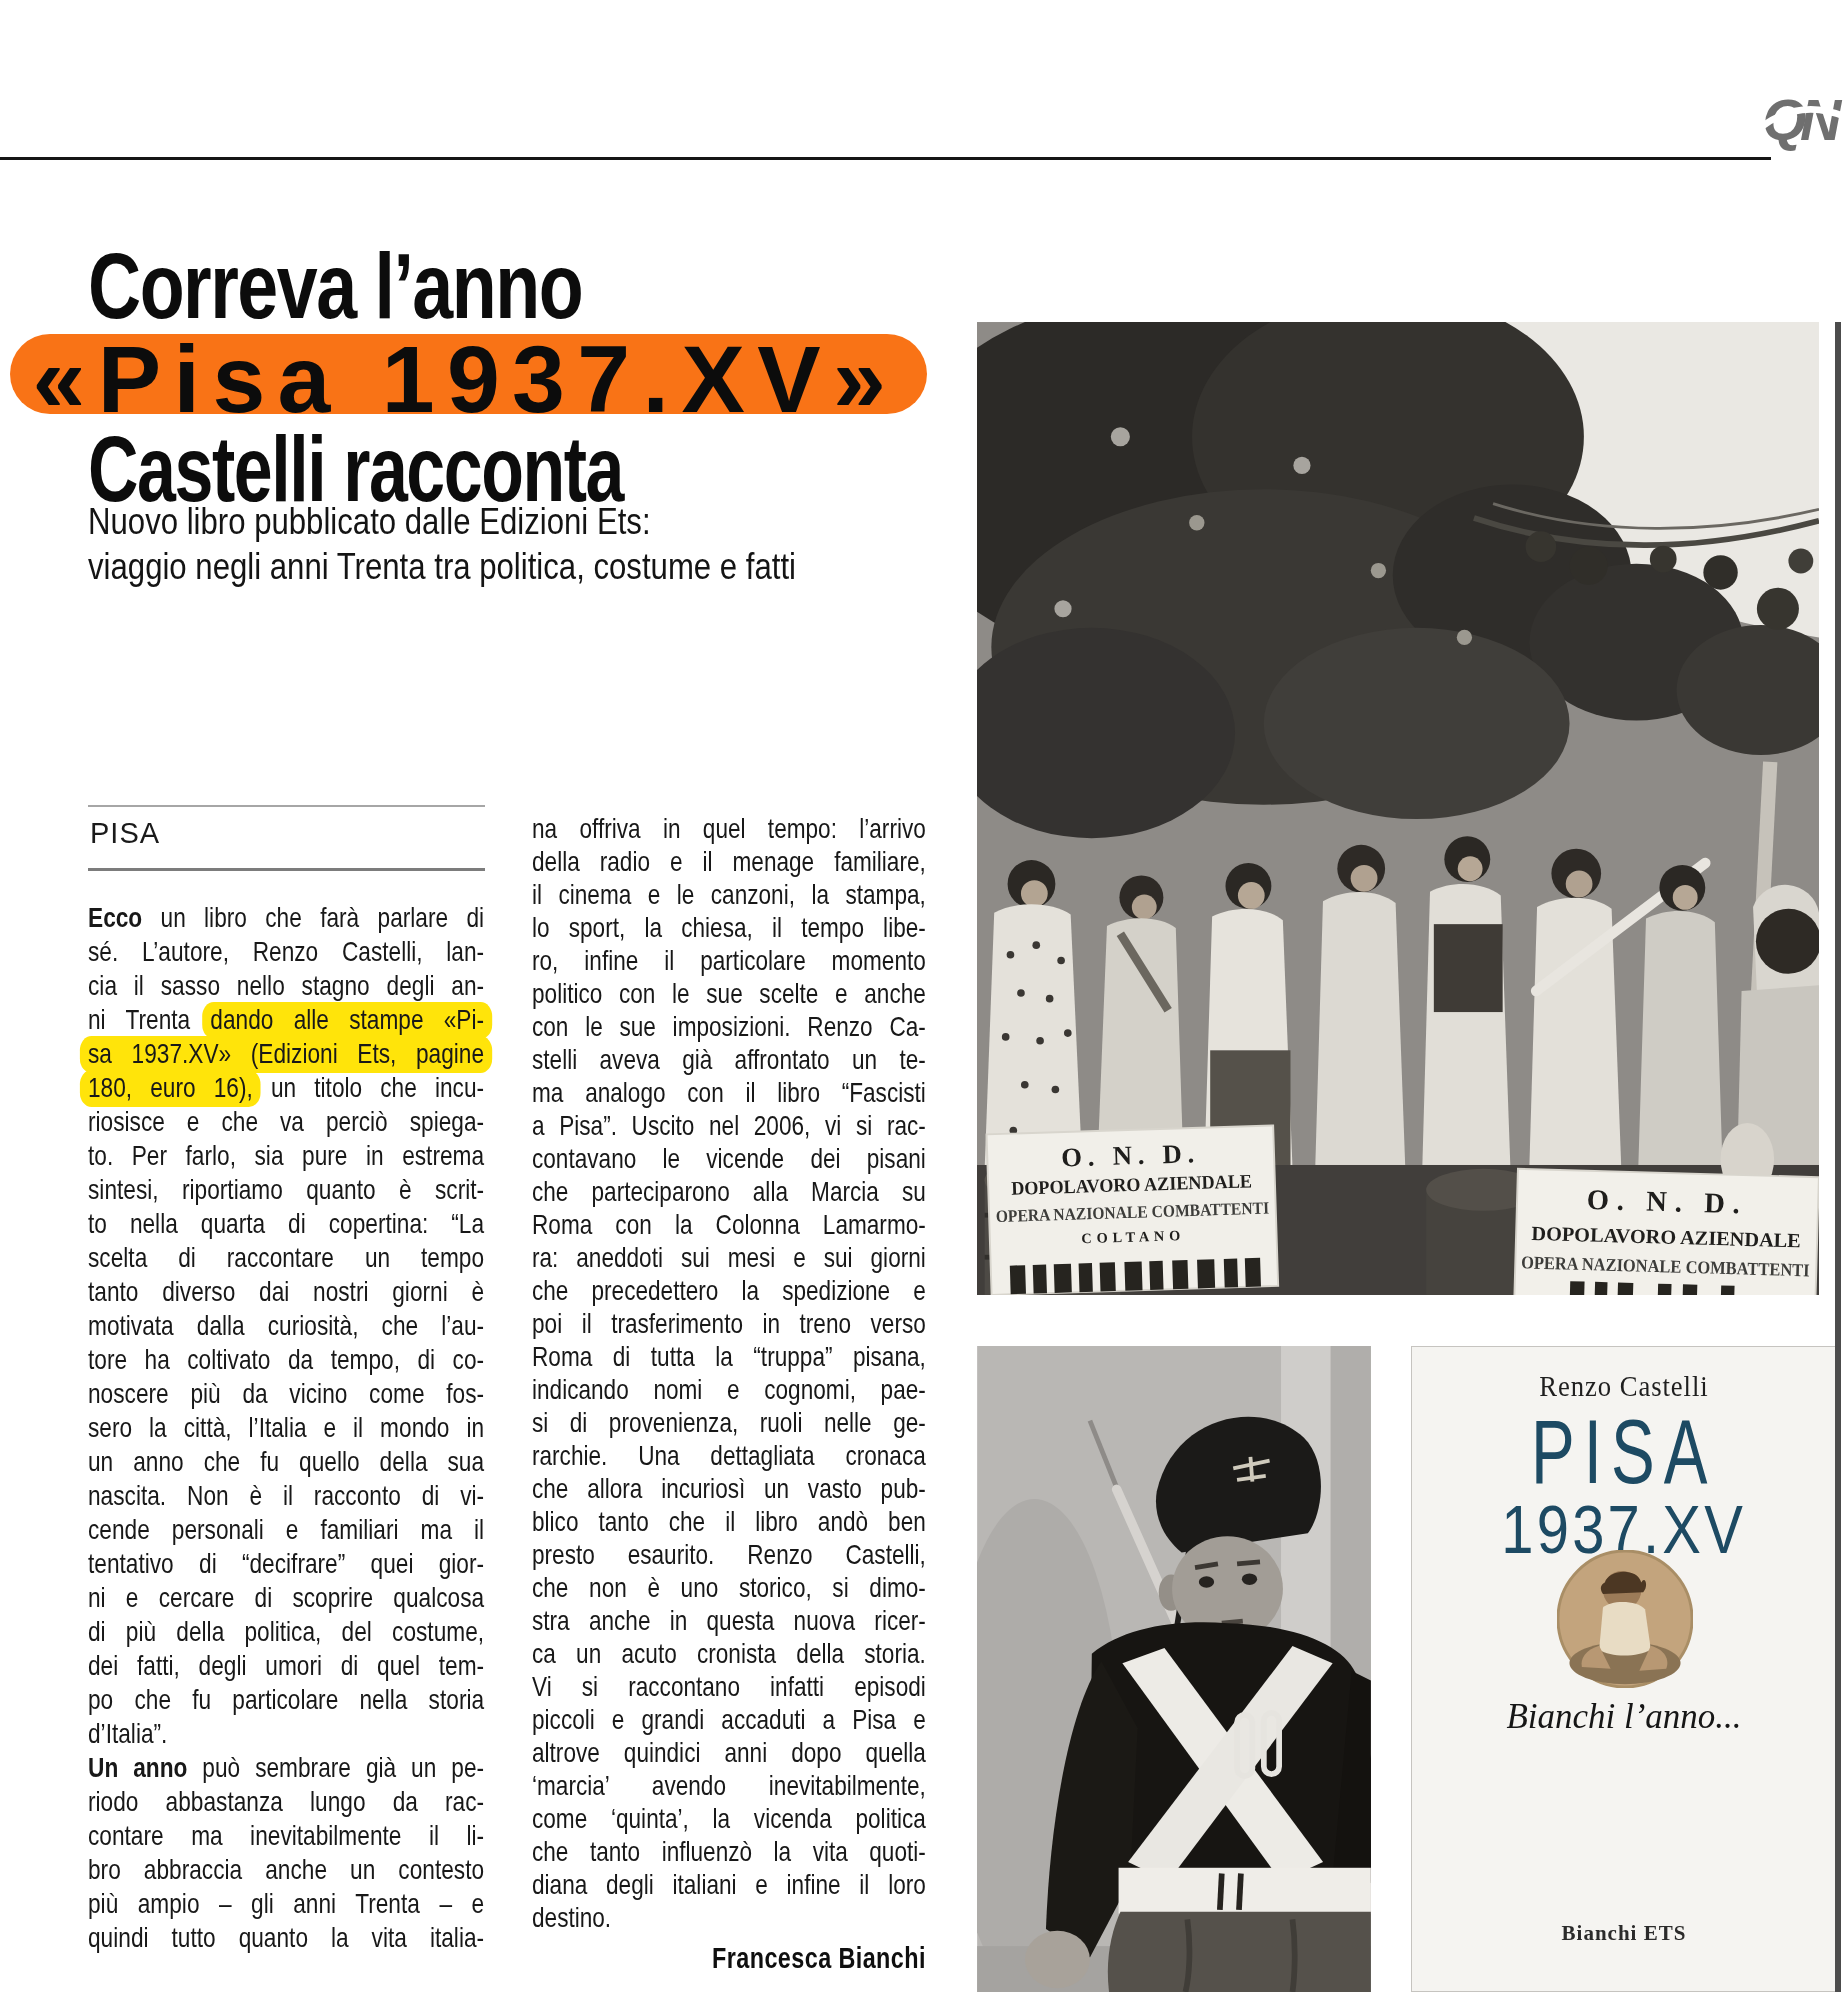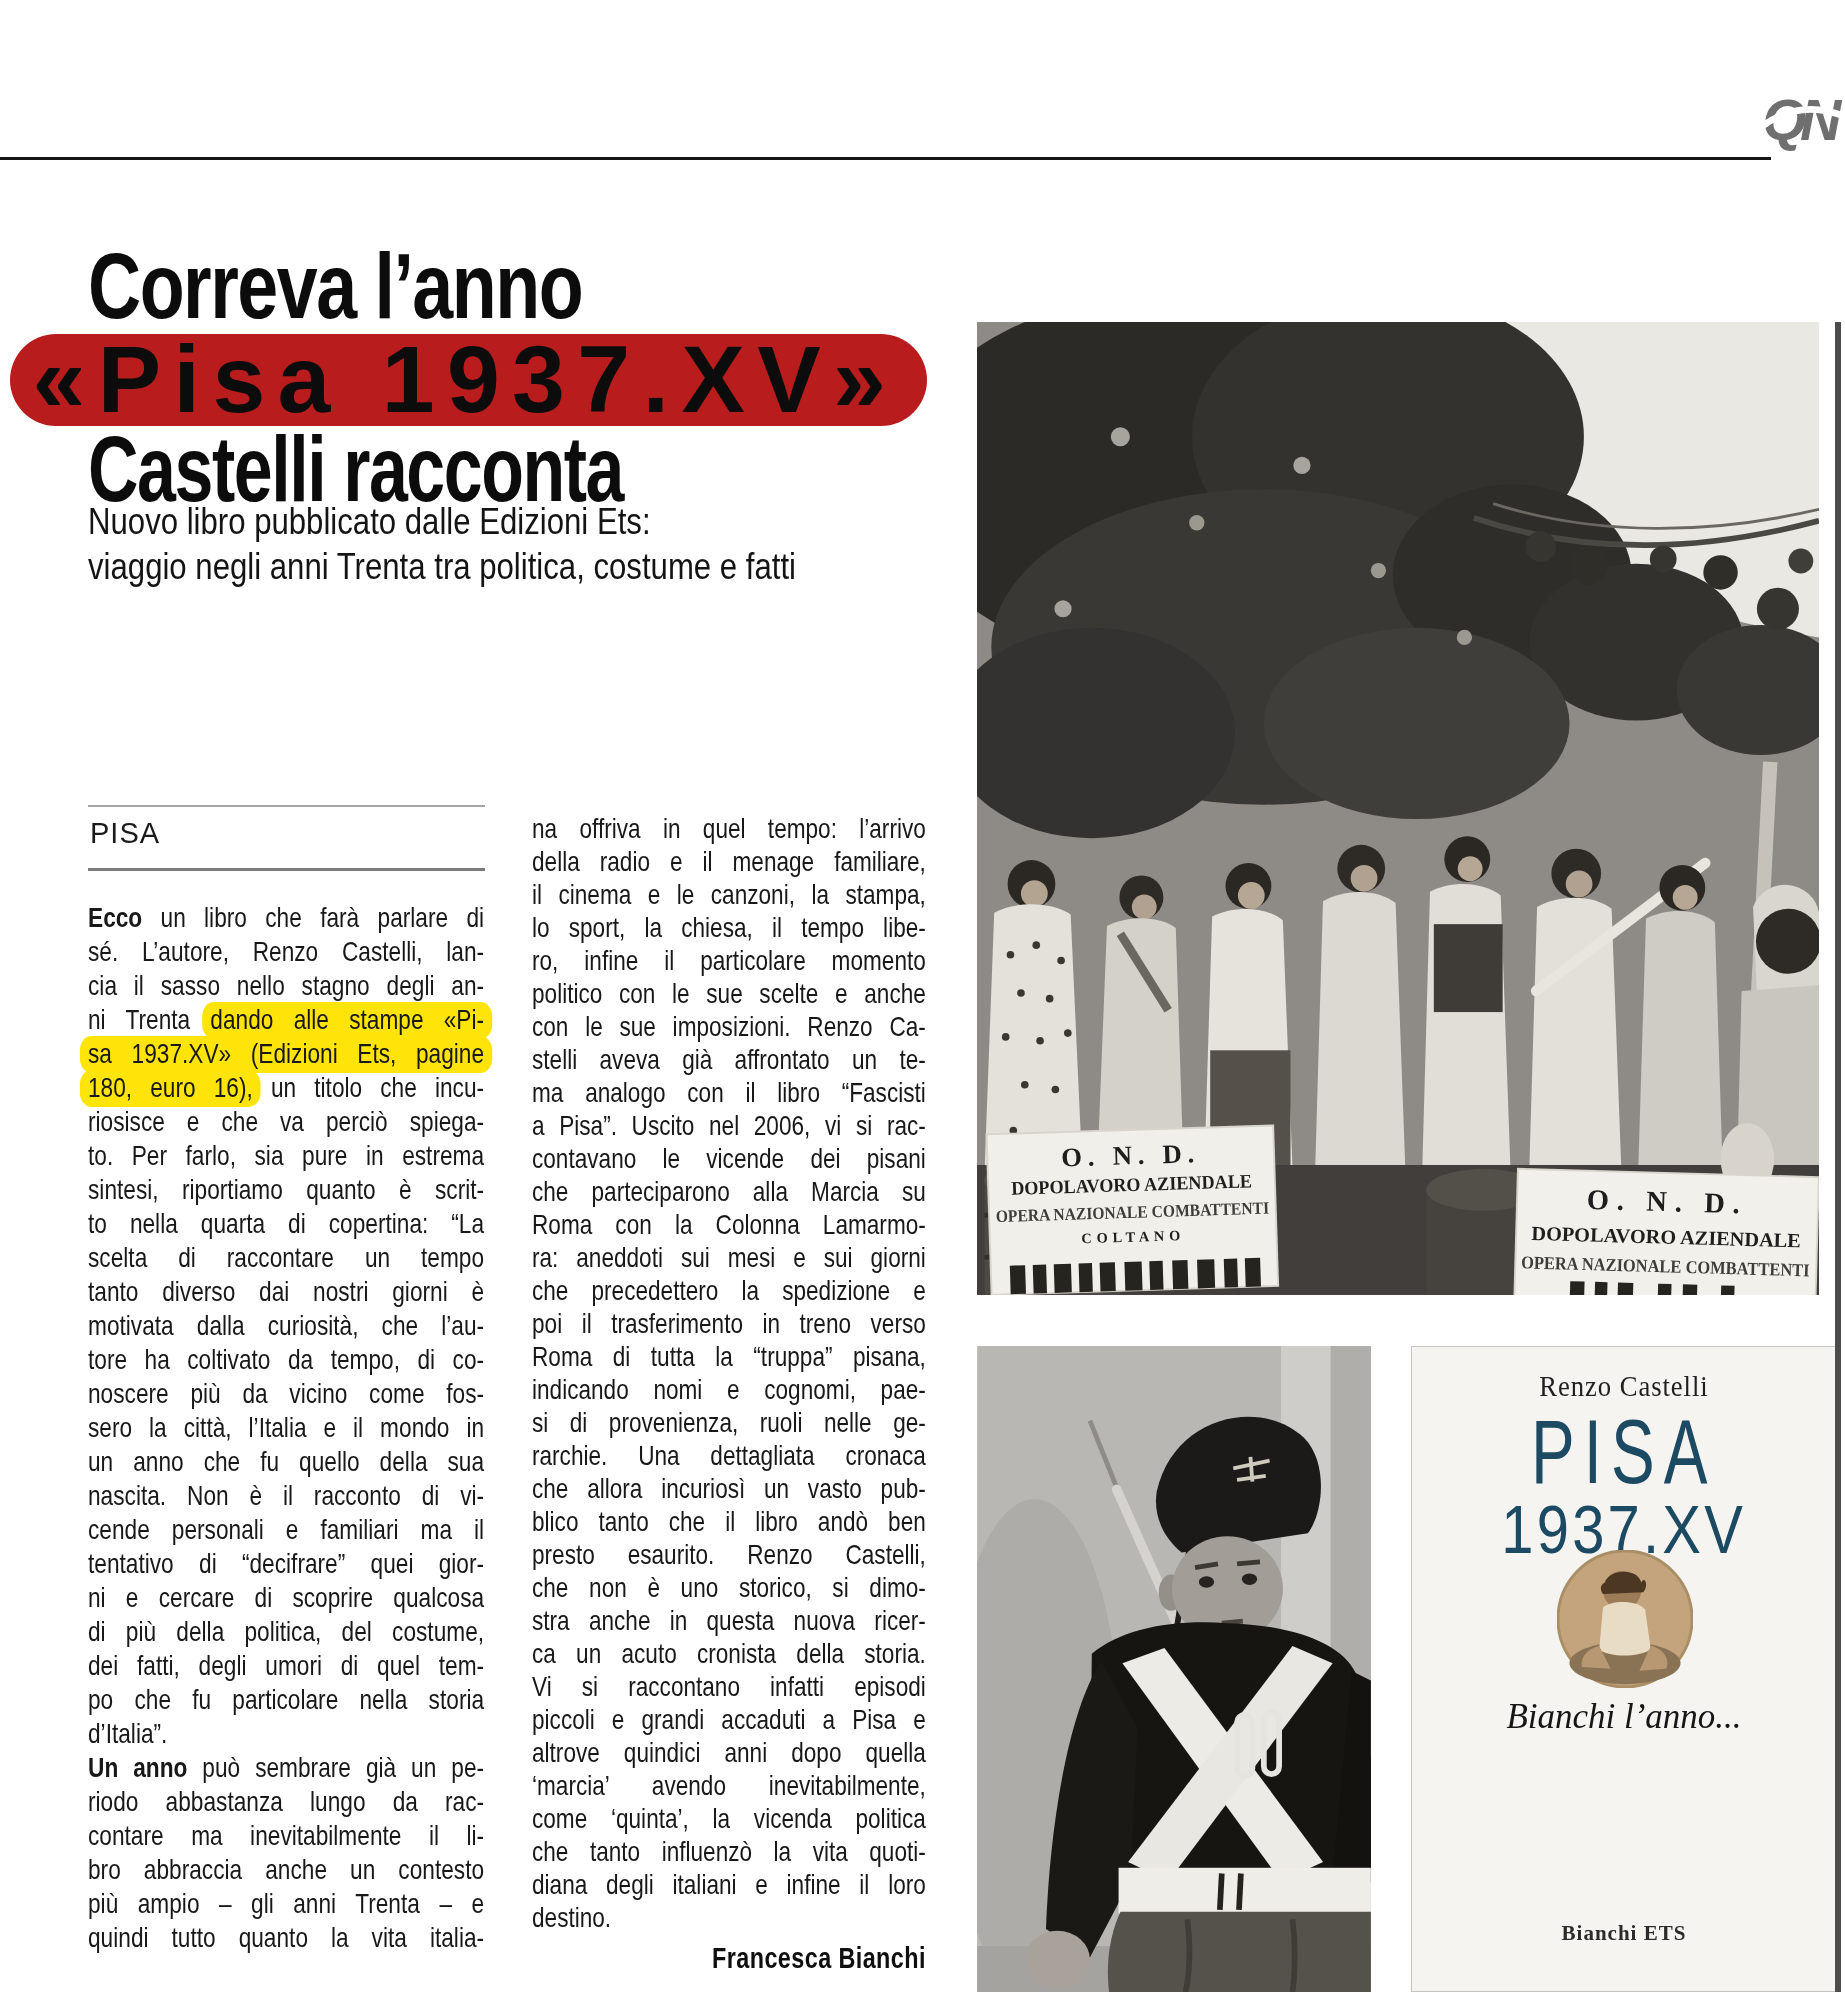--- a/index.html
+++ b/index.html
@@ -13,22 +13,22 @@
   .masthead .b { font-weight:700; color:#0e0e0e; }
   .masthead .r { font-weight:400; color:#222; }
   .qn { position:absolute; left:1762px; top:92px; width:88px; height:59px; }
   .mast-rule { position:absolute; left:0; top:157px; width:1771px; height:2.9px; background:#161616; }
 
   
   .hline { position:absolute; font-weight:700; color:#0c0c0c; white-space:nowrap;
            transform-origin:0 0; letter-spacing:-1.9px; }
   .hline1 { left:88px; top:241px; font-size:92px; line-height:90px; transform:scaleX(0.80); }
   .hline2 { left:9.6px; top:333px; font-size:95px; line-height:92px; height:92px; letter-spacing:12.4px; }
-  .hline2 .pill { display:inline-block; height:92px; line-height:90px;
-                  background:#b91c1c; border-radius:46px; padding:0 29px 0 23px; }
+  .hline2 .pill { display:inline-block; height:80px; line-height:90px;
+                  background:#f97316; border-radius:46px; padding:0 29px 0 23px; }
   .hline3 { left:88px; top:424px; font-size:92px; line-height:90px; transform:scaleX(0.76); }
 
   
   .subhead { position:absolute; left:88px; top:499px; width:1023px; font-size:36px; line-height:45px;
              color:#141414; transform:scaleX(0.865); transform-origin:0 0; white-space:nowrap; }
 
   
   .kick-rule-t { position:absolute; left:88px; top:805px; width:397px; height:1.9px; background:#a6a6a6; }
   .kicker { position:absolute; left:90px; top:817px; font-size:29px; letter-spacing:1px; color:#1a1a1a; }
   .kick-rule-b { position:absolute; left:88px; top:868px; width:397px; height:2.9px; background:#7c7c7c; }

